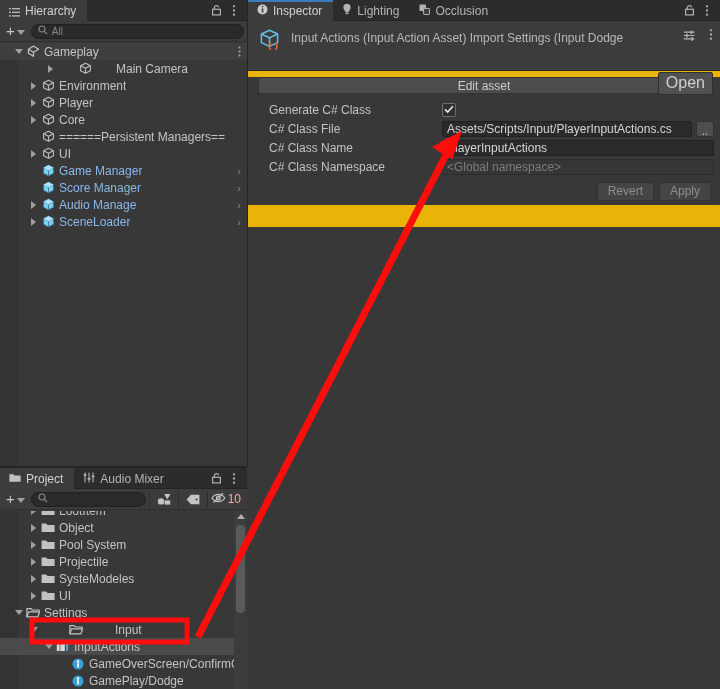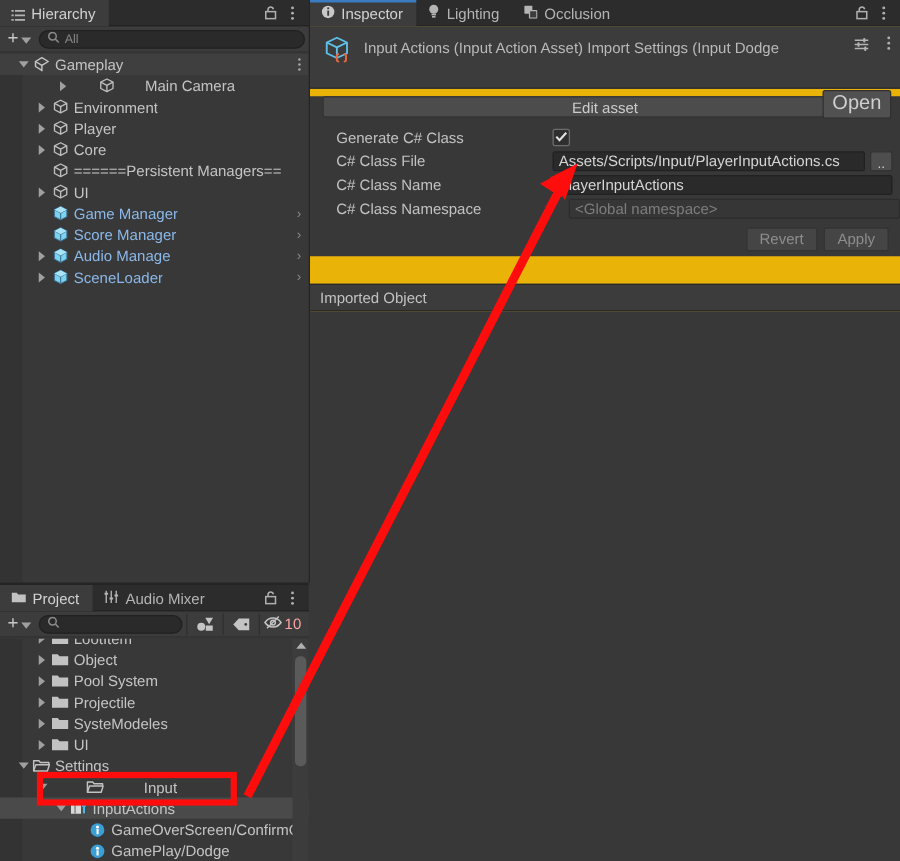--- a/index.html
+++ b/index.html
@@ -86,21 +86,21 @@
   .prop .pname{ width:173px; flex:0 0 173px; font-size:12px; color:#c2c2c2; }
   .checkbox{
     width:14px; height:14px; background:#2f2f2f; border:1px solid #6d6d6d;
     border-radius:2px; display:flex; align-items:center; justify-content:center;
   }
   .tfield{
     height:16px; background:#2a2a2a; border:1px solid #212121; border-radius:2px;
     display:flex; align-items:center; padding:0 4px; font-size:12px; color:#d4d4d4;
     overflow:hidden; white-space:nowrap;
   }
-  .tfield.ph{ color:#7d7d7d; background:#363636; border-color:#2c2c2c;margin-left:13px; }
+  .tfield.ph{ color:#7d7d7d; background:#363636; border-color:#2c2c2c; }
   .dots{
     width:18px; height:16px; background:#4e4e4e; border:1px solid #333; border-radius:2px;
     display:flex; align-items:flex-end; justify-content:center; font-size:11px;
     color:#cfcfcf; line-height:10px;
   }
   .btnrow{ display:flex; justify-content:flex-end; gap:5px; padding:6px 9px 0 0; }
   .gbtn{
     background:#454545; border:1px solid #333; border-radius:2px;
     font-size:12px; color:#8d8d8d; padding:1px 10px 2px;
   }
@@ -489,23 +489,20 @@
       <span class="tfield ph" style="width:272px;">&lt;Global namespace&gt;</span>
     </div>
 
     <div class="btnrow">
       <span class="gbtn">Revert</span>
       <span class="gbtn">Apply</span>
     </div>
   </div>
 
   <div style="height:22px;"></div>
-  <div class="impbar">
-    <span>Imported Object</span>
-  </div>
   <div style="height:410px;background:#383838;"></div>
 </div>
 
 <div style="position:absolute;left:0;top:466px;width:247px;height:2px;background:#242424;"></div>
 
 <div class="panel" style="left:0;top:468px;width:247px;height:221px;background:#383838;">
 
   <div class="tabbar">
     <div class="tab active">
       <span>

